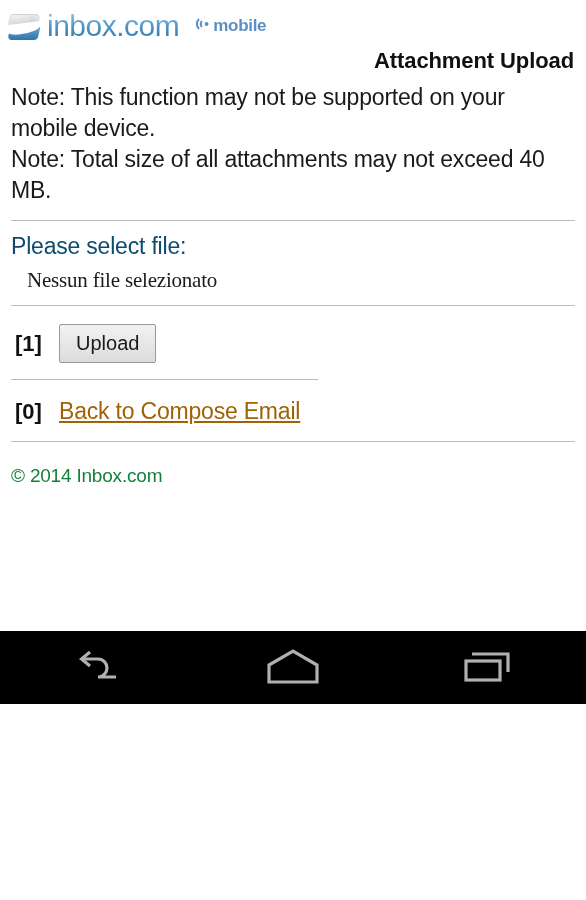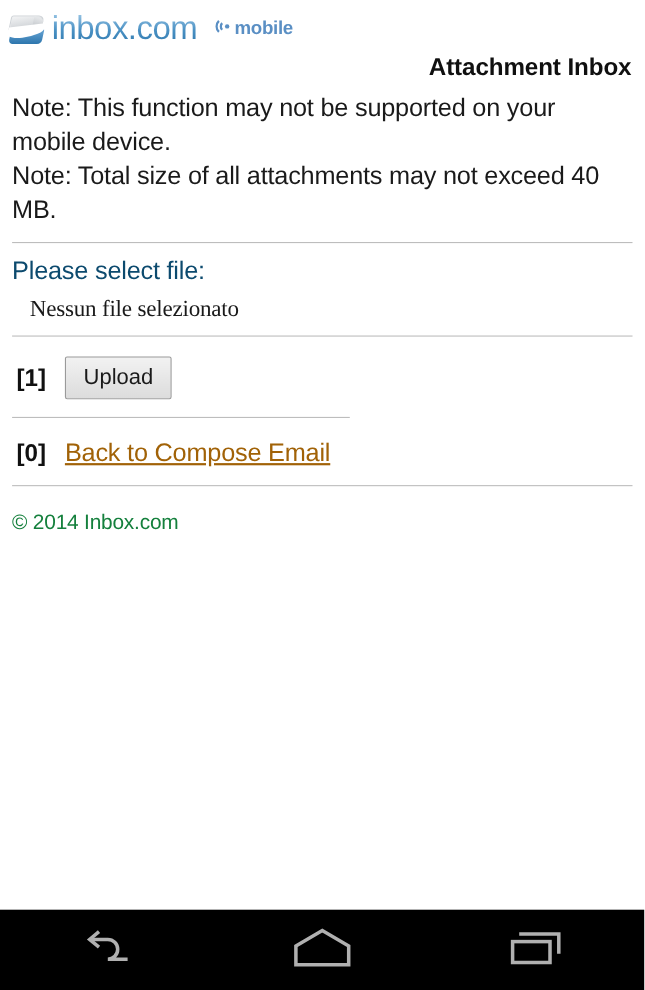--- a/index.html
+++ b/index.html
@@ -5,21 +5,21 @@
   * { box-sizing: border-box; }
   html, body {
     margin: 0; padding: 0;
     width: 586px; height: 900px;
     background: #ffffff;
     font-family: "Liberation Sans", sans-serif;
     -webkit-font-smoothing: antialiased;
   }
   #page {
     position: relative;
-    width: 586px; height: 900px;
+    width: 586px; height: 704px;
     overflow: hidden;
     background: #ffffff;
   }
   .content {
     padding: 0 11px;
   }
 
   
   .header {
     display: flex;
@@ -219,21 +219,21 @@
         <svg width="20" height="16" viewBox="0 0 20 16">
           <path d="M8 3 A7 7 0 0 0 8 13" fill="none" stroke="#5a8fc4" stroke-width="2"></path>
           <path d="M11 5 A4.2 4.2 0 0 0 11 11" fill="none" stroke="#5a8fc4" stroke-width="2"></path>
           <circle cx="15.5" cy="8" r="2" fill="#5a8fc4"></circle>
         </svg>
       </span>
       <span>mobile</span>
     </div>
   </div>
 
-  <div class="page-title">Attachment Inbox</div>
+  <div class="page-title">Attachment Upload</div>
 
   <div class="content">
 
     <div class="notes">
       <div>Note: This function may not be supported on your mobile device.</div>
       <div>Note: Total size of all attachments may not exceed 40 MB.</div>
     </div>
 
     <div style="height:14px"></div>
     <div class="divider"></div>

